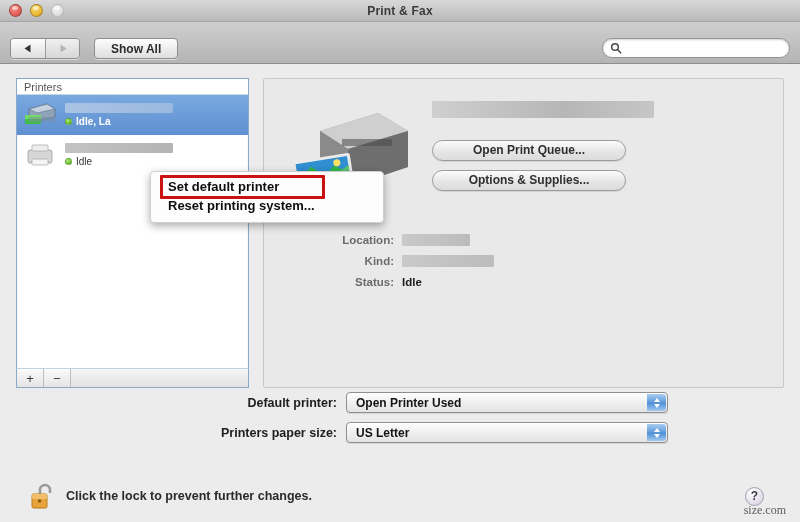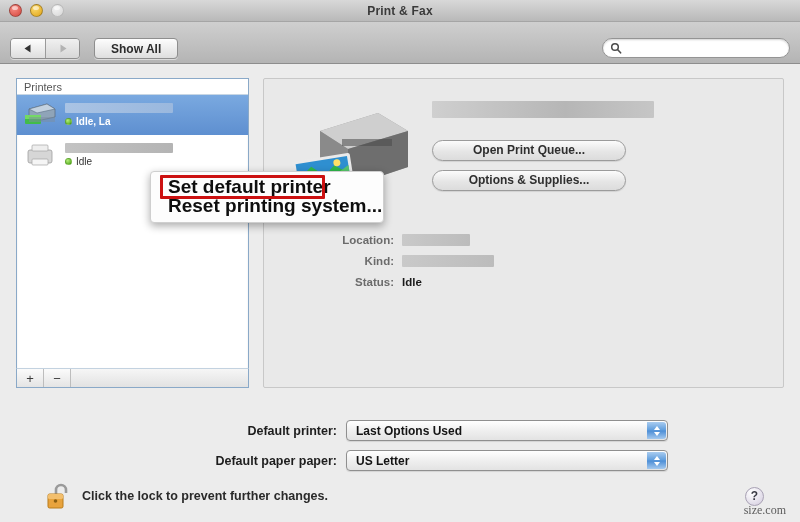--- a/index.html
+++ b/index.html
@@ -283,21 +283,21 @@
   .redact-bar {
     height: 12px;
     background: linear-gradient(to right, #c9c9c9, #bcbcbc);
     border-radius: 1px;
   }
   .redact-loc { width: 68px; }
   .redact-kind { width: 92px; }
 
   
   .form-area {
-    margin-top: 32px;
+    margin-top: 4px;
     font-size: 12.5px;
   }
   .form-row {
     display: flex;
     align-items: center;
     margin-bottom: 9px;
   }
   .form-label {
     width: 330px;
     text-align: right;
@@ -332,21 +332,21 @@
     justify-content: center;
     gap: 2px;
   }
   .tri { width: 0; height: 0; border-left: 3.5px solid transparent; border-right: 3.5px solid transparent; }
   .tri.up { border-bottom: 4px solid #ffffff; }
   .tri.down { border-top: 4px solid #ffffff; }
 
   
   .footer {
     position: absolute;
-    left: 16px; right: 0; bottom: 0;
+    left: 0; right: 0; bottom: 0;
     height: 52px;
     display: flex;
     align-items: center;
     padding: 0 16px;
   }
   .lock-icon { width: 26px; height: 30px; flex: none; margin-left: 14px; }
   .lock-text {
     margin-left: 10px;
     font-size: 12.5px;
     color: #2a2a2a;
@@ -384,21 +384,21 @@
     border-radius: 4px;
     box-shadow: 0 3px 9px rgba(0,0,0,0.33);
     padding: 5px 0 7px 0;
     z-index: 40;
   }
   .menu-item {
     height: 19px;
     display: flex;
     align-items: center;
     padding-left: 17px;
-    font-size: 19px;
+    font-size: 13px;
     font-weight: bold;
     color: #0e0e0e;
     position: relative;
   }
   .menu-item.highlight::before {
     content: "";
     position: absolute;
     left: 9px; right: 58px; top: -2px; bottom: -3px;
     border: 3px solid #cc1111;
     border-radius: 1px;
@@ -527,29 +527,29 @@
             <div class="info-value">Idle</div>
           </div>
         </div>
       </div>
     </div>
 
     <div class="form-area">
       <div class="form-row">
         <div class="form-label">Default printer:</div>
         <div class="popup">
-          <span>Last Options Used</span>
+          <span>Open Printer Used</span>
           <span class="popup-arrows">
             <span class="tri up"></span>
               <span class="tri down"></span>
           </span>
         </div>
       </div>
       <div class="form-row">
-        <div class="form-label">Default paper paper:</div>
+        <div class="form-label">Printers paper size:</div>
         <div class="popup">
           <span>US Letter</span>
           <span class="popup-arrows">
             <span class="tri up"></span>
               <span class="tri down"></span>
           </span>
         </div>
       </div>
     </div>
 

